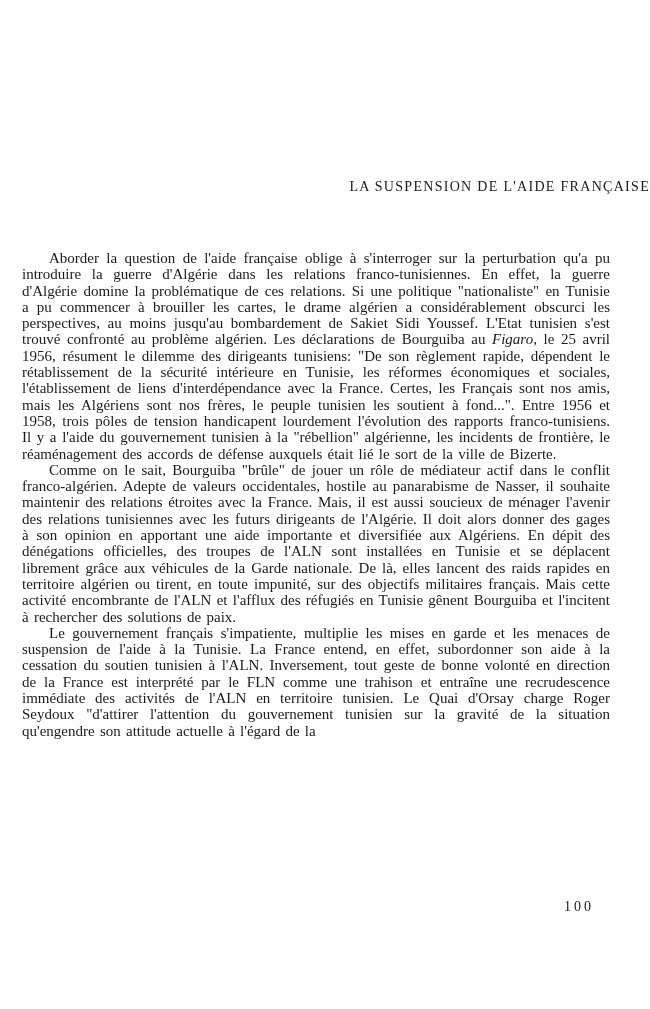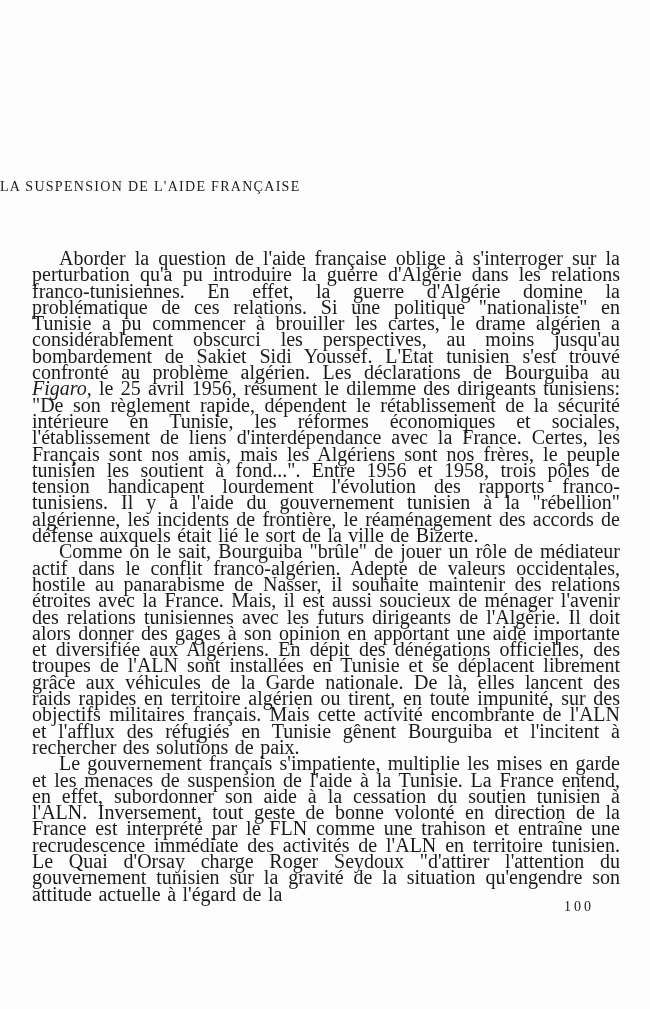--- a/index.html
+++ b/index.html
@@ -16,30 +16,30 @@
   }
   .page{
     position:relative;
     width:650px; height:1009px;
     background:var(--page-bg);
     overflow:hidden;
   }
   .title{
     position:absolute;
     top:179px; left:0; right:0;
-    text-align:left;
+    text-align:right;
     font-size:14px;
     letter-spacing:1.3px;
     white-space:nowrap;
   }
   .body{
     position:absolute;
-    left:32px; top:250px;
+    left:22px; top:250px;
     width:588px;
-    font-size:20px;
+    font-size:15px;
     line-height:16.3px;
     text-align:justify;
     word-spacing:1.5px;
   }
   .body p{
     margin:0;
     text-indent:27px;
   }
   .pagenum{
     position:absolute;

